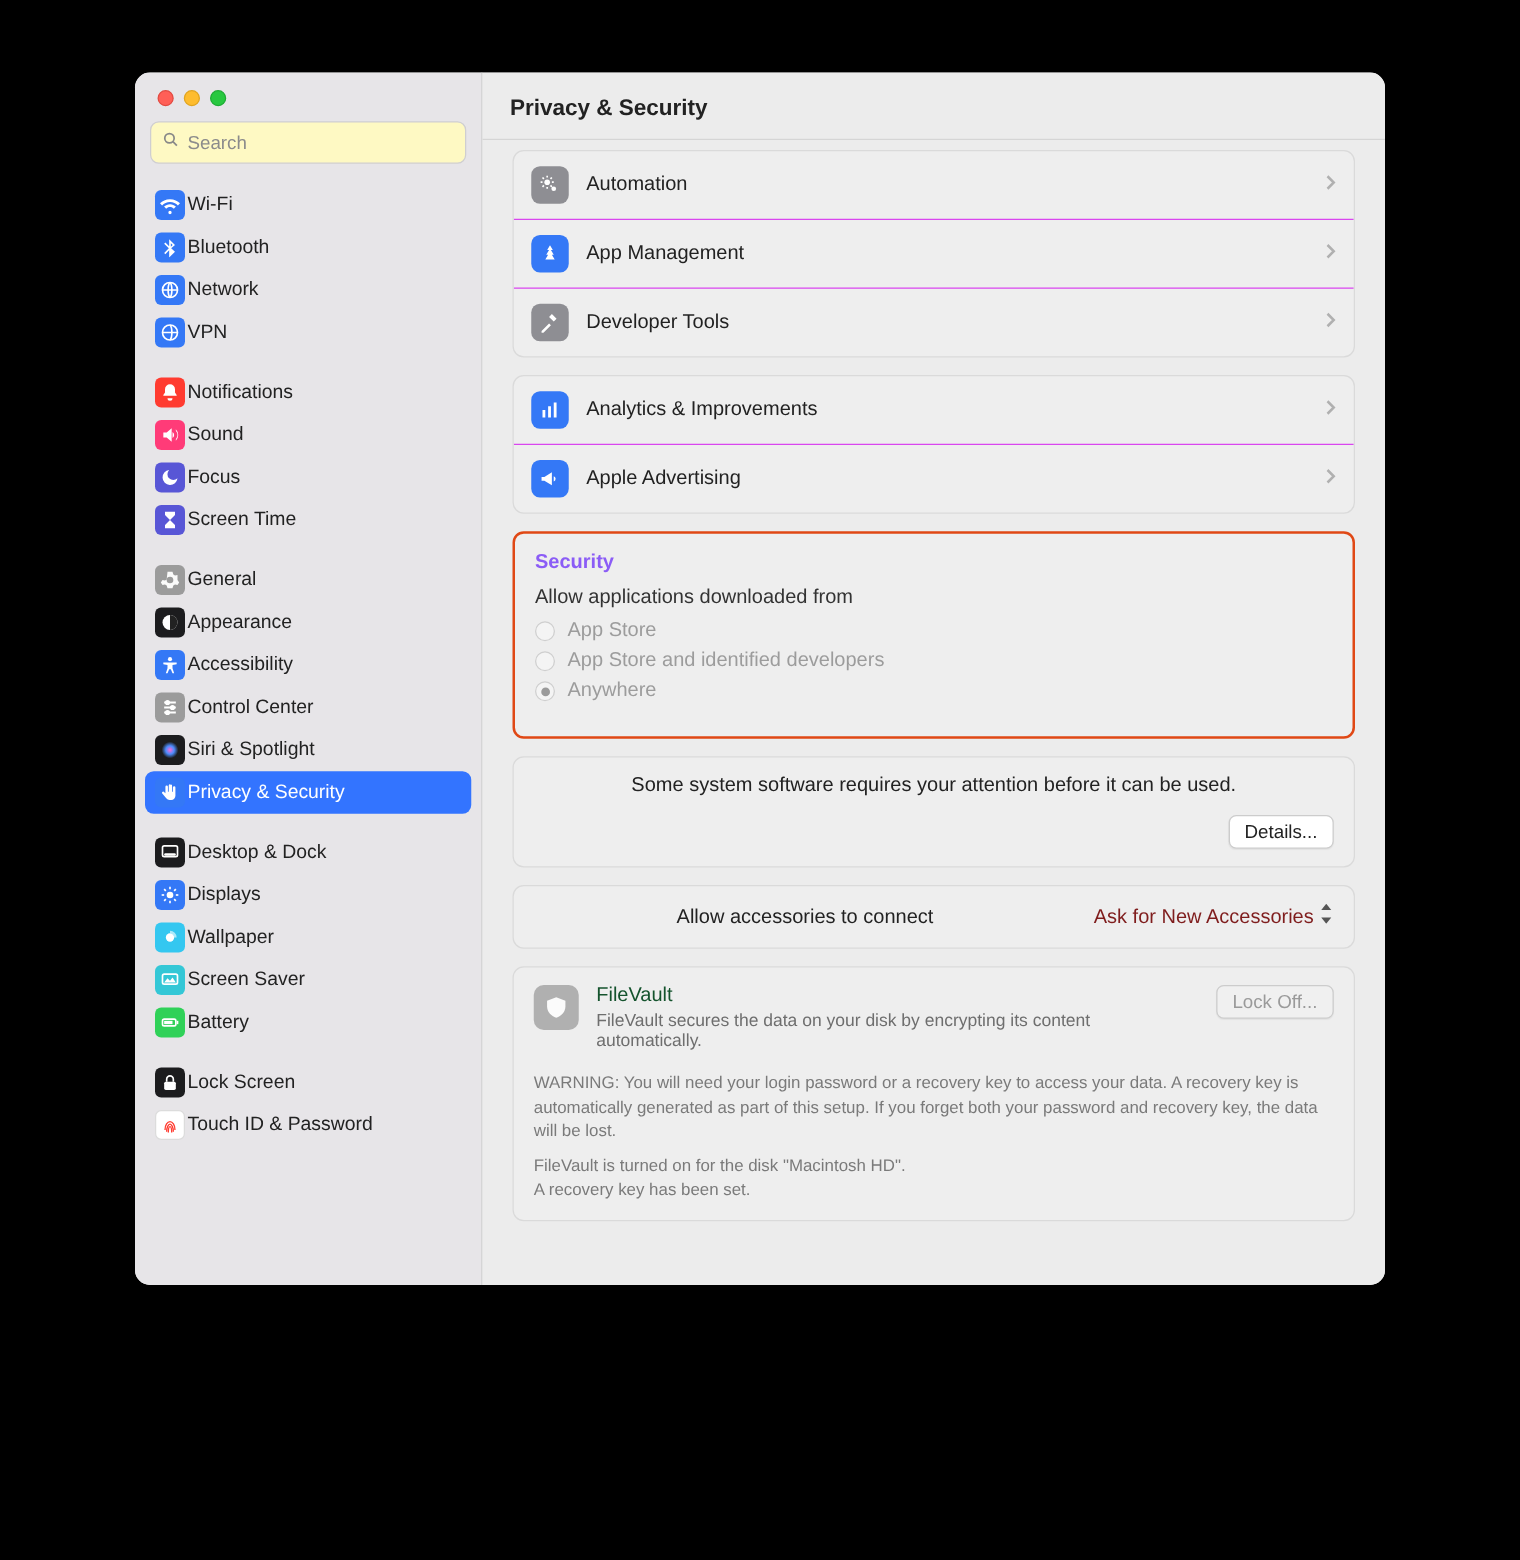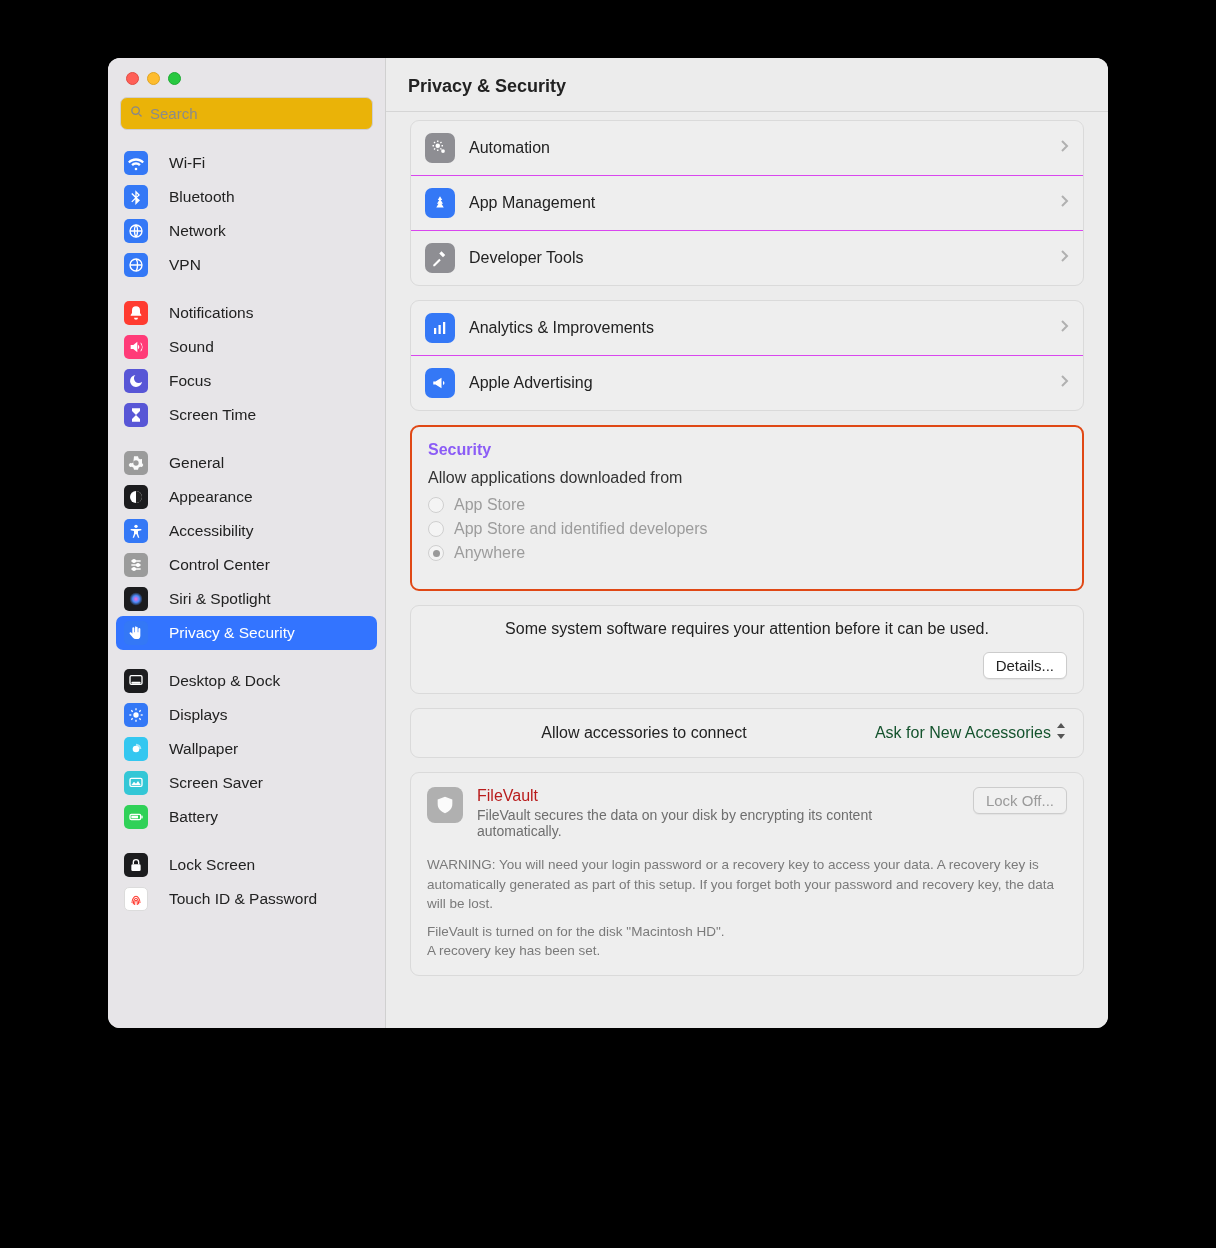--- a/index.html
+++ b/index.html
@@ -35,36 +35,36 @@
     gap: 8px;
     padding: 14px 14px 8px 18px;
   }
   .tl { width: 13px; height: 13px; border-radius: 50%; }
   .tl.red { background:#ff5f57; border:1px solid #e24b42; }
   .tl.yellow { background:#febc2e; border:1px solid #e0a420; }
   .tl.green { background:#28c840; border:1px solid #1fab35; }
   .searchwrap { padding: 4px 12px 10px 12px; }
   .search {
     display: flex; align-items: center; gap: 6px;
-    background: #eab308;
+    background: #fef9c3;
     border: 1px solid #cfced1;
     border-radius: 7px;
     padding: 6px 8px;
     color: #808080;
   }
   .search input {
     border: none; background: transparent; outline: none;
     font-size: 15px; color: #333; width: 100%;
   }
   .search input::placeholder { color: #8b8b8b; }
   .navscroll { flex: 1; overflow-y: auto; padding: 4px 8px 12px 8px; }
   .nav-group { margin-top: 14px; }
   .nav-group:first-child { margin-top: 2px; }
   .nav-item {
-    display: flex; align-items: center; gap: 21px;
+    display: flex; align-items: center; gap: 2px;
     padding: 5px 8px;
     border-radius: 7px;
     font-size: 15.5px;
     color: #222;
     cursor: default;
   }
   .nav-item.selected {
     background: #3374ff;
     color: #fff;
   }
@@ -122,29 +122,29 @@
   }
   .hl-red { border: 2.5px solid #e04815; }
   .row.plain { padding: 14px 16px; text-align: center; }
   .row.plain .row-label { color:#222; }
   .btn {
     background:#fff; border:1px solid #ccc; border-radius:6px;
     padding: 4px 12px; font-size:15px; color:#222;
     box-shadow: 0 1px 1px rgba(0,0,0,.05);
   }
   .btn.disabled { color:#9a9a9a; background:#f0f0f0; }
-  .rightctl { margin-left:auto; display:flex; align-items:center; gap:4px; color:#14532d; font-size:16px; }
+  .rightctl { margin-left:auto; display:flex; align-items:center; gap:4px; color:#7f1d1d; font-size:16px; }
   .stepper { color:#555; }
   .stepper svg { width:12px; height:16px; }
   .fv-row { display:flex; gap:14px; padding:14px 16px 10px 16px; }
   .fv-icon {
     width:36px; height:36px; border-radius:8px; background:#b0b0b0;
     display:flex; align-items:center; justify-content:center; color:#fff; flex-shrink:0;
   }
-  .fv-title { font-size:16px; color:#b91c1c; }
+  .fv-title { font-size:16px; color:#14532d; }
   .fv-desc { font-size:14px; color:#6e6e6e; max-width:420px; margin-top:2px; }
   .warn { padding: 6px 16px 14px 16px; font-size:13.5px; color:#7a7a7a; line-height:1.45; }
   .warn p + p { margin-top:8px; }
   .actions { display:flex; justify-content:flex-end; padding: 0 16px 14px 16px; }
   ::-webkit-scrollbar { width:0; }
 </style>
 </head>
 <body>
 
 <div class="window">

